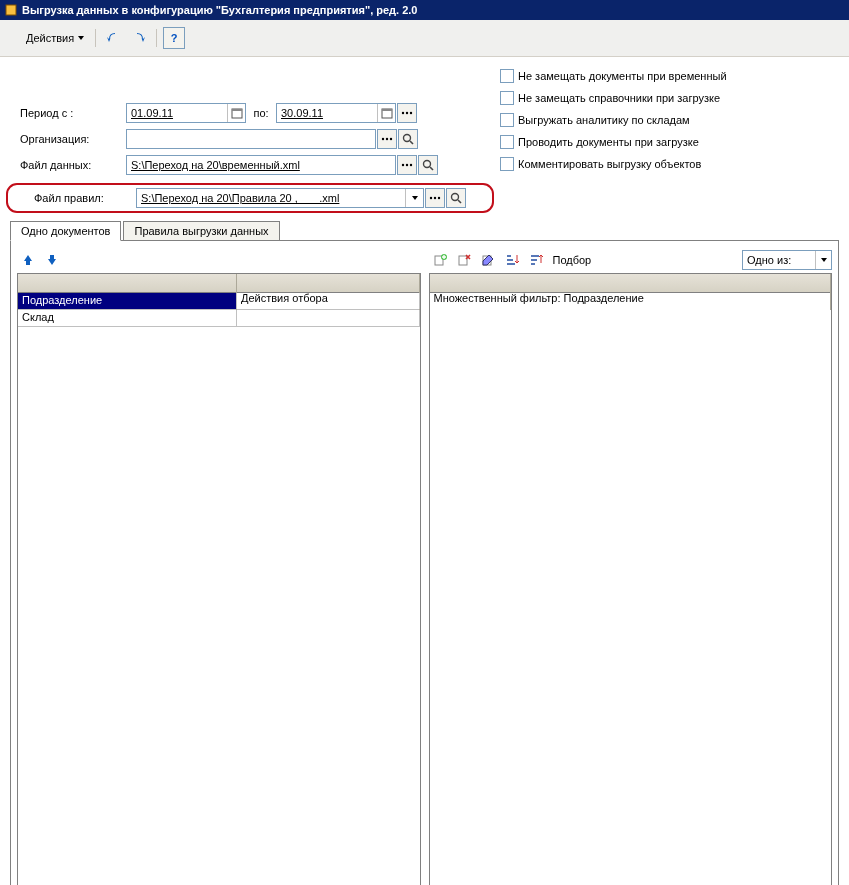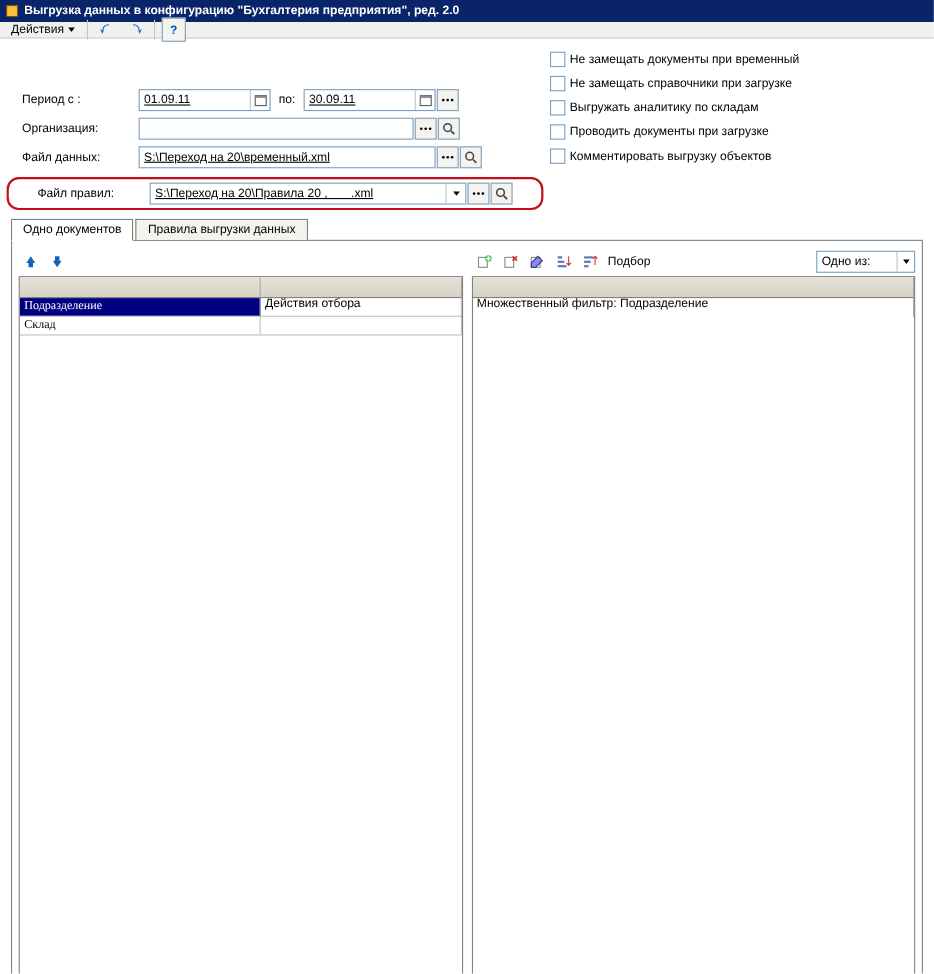--- a/index.html
+++ b/index.html
@@ -23,24 +23,24 @@
     font-weight: bold;
   }
   .titlebar .ico {
     width: 14px; height: 14px;
     margin-right: 4px;
     display: inline-flex; align-items: center; justify-content: center;
   }
   .toolbar {
     background: #f0f0ee;
     border-bottom: 1px solid #d4d0c8;
-    height: 15px;
-    display: flex;
-    align-items: center;
-    padding: 0 6px;
+    height: 37px;
+    display: flex;
+    align-items: center;
+    padding: 0 22px;
     gap: 4px;
   }
   .toolbar .dropdown {
     display: flex; align-items: center;
     padding: 2px 4px;
     cursor: pointer;
   }
   .toolbar .sep {
     width: 1px; height: 18px; background: #c8c4bc; margin: 0 2px;
   }
@@ -182,21 +182,20 @@
   }
   .grid-header .hcell {
     border-right: 1px solid #aca899;
     padding: 18px 4px;
     flex-shrink: 0;
   }
   .grid-body-row {
     display: flex;
     height: 17px;
     border-bottom: 1px solid #c0c0c0;
-    font-family: Liberation Serif, serif;
   }
   .grid-body-row .gcell {
     border-right: 1px solid #c0c0c0;
     padding: 1px 4px;
     flex-shrink: 0;
     overflow: hidden;
     white-space: nowrap;
   }
   .grid-body-row.selected .gcell:first-child {
     background: #000080;

